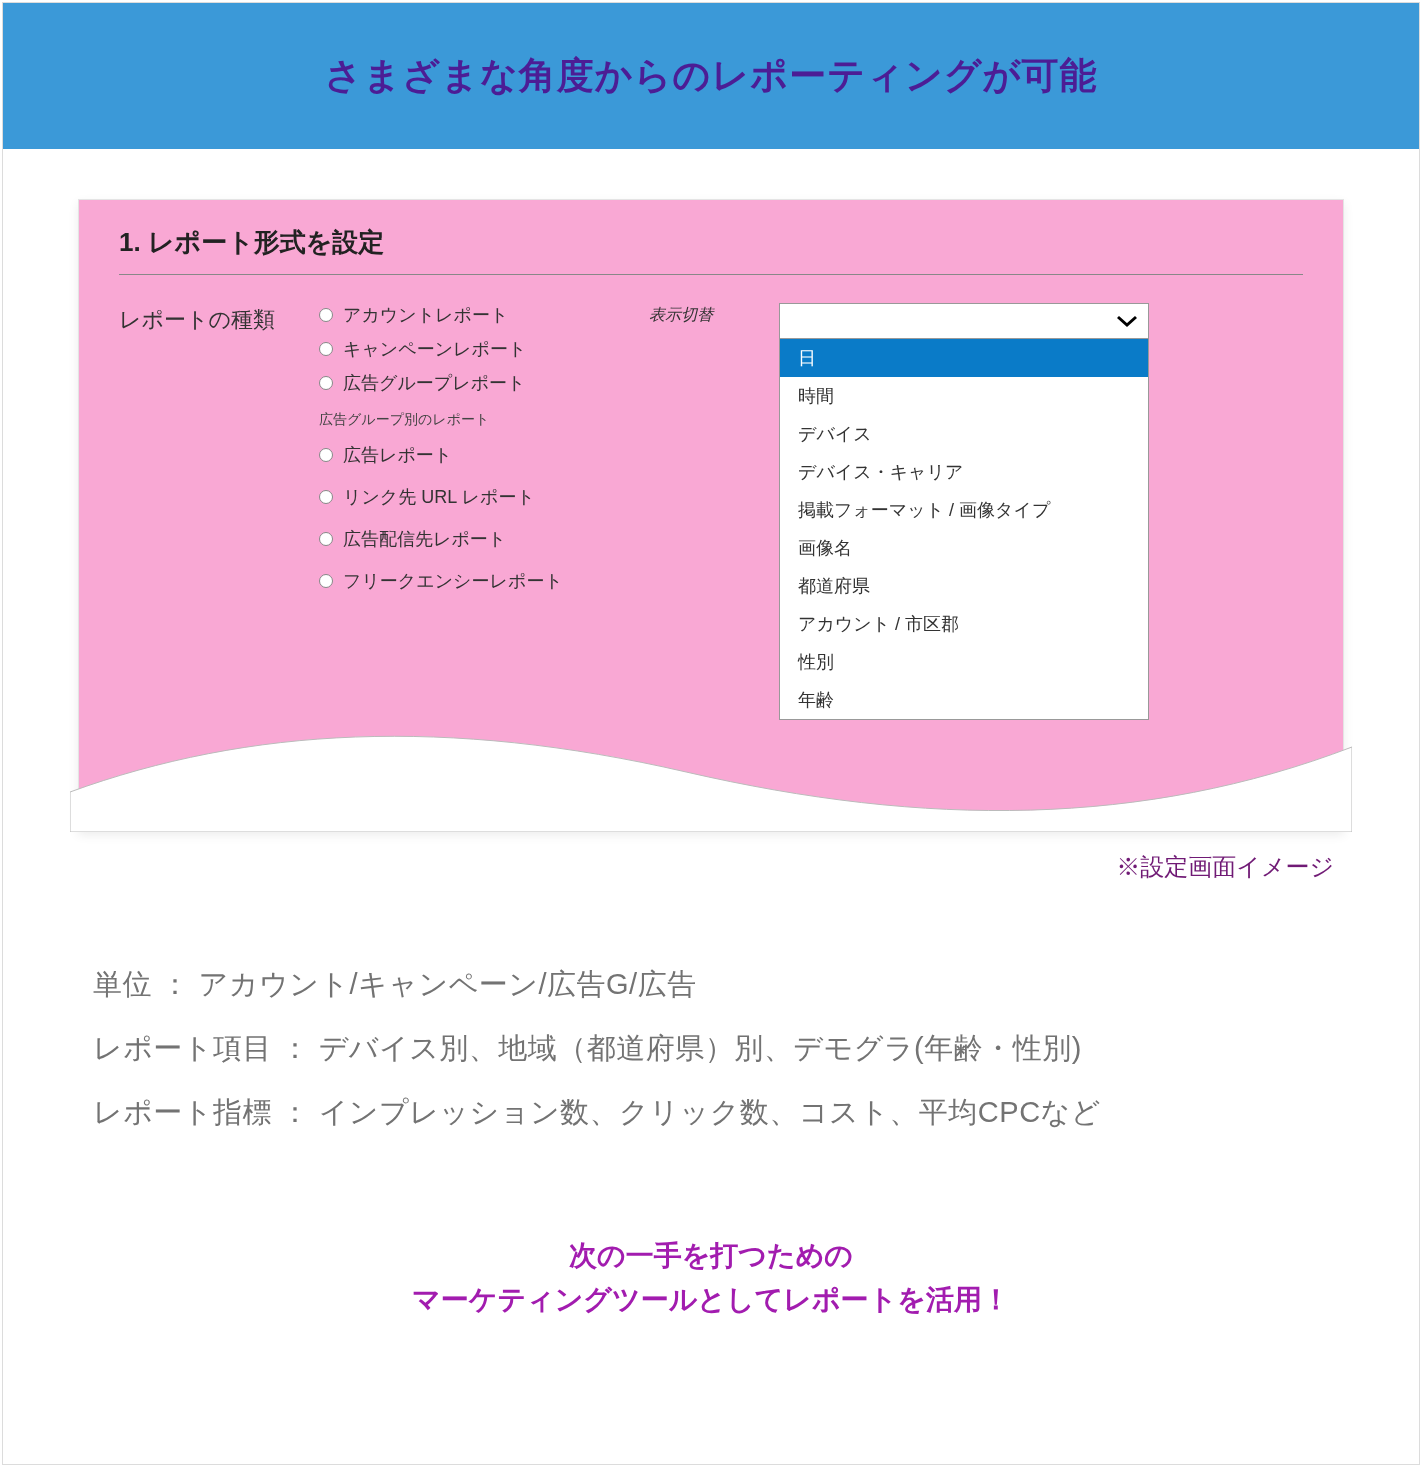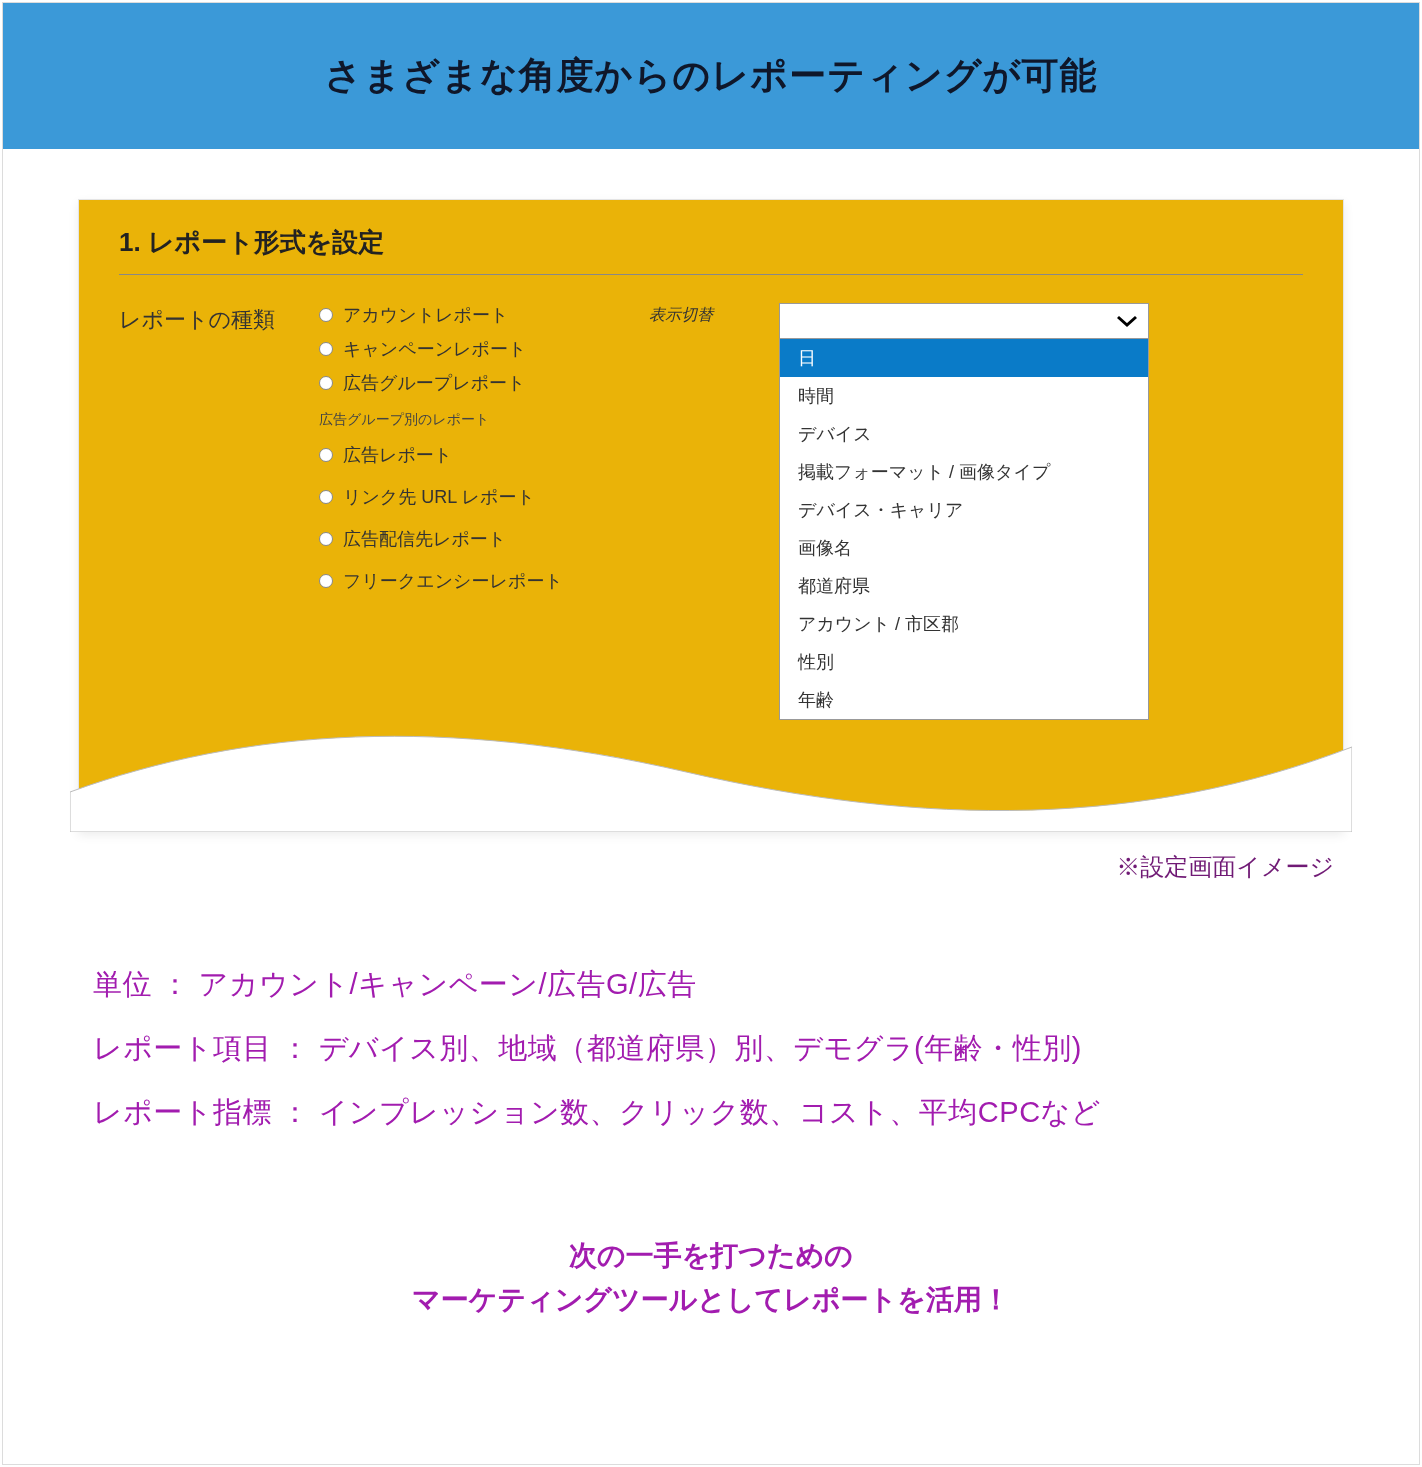--- a/index.html
+++ b/index.html
@@ -12,33 +12,33 @@
     }
     .outer {
       border: 1px solid #dcdcdc;
       margin: 2px;
       background: #fff;
       height: 1463px;
       position: relative;
     }
     .banner {
       background: #3b99d8;
-      color: #0f172a;
+      color: #4c1d95;
       text-align: center;
       font-weight: 700;
       font-size: 37px;
       padding: 48px 0;
       letter-spacing: 1px;
     }
     .panel-wrap {
       position: relative;
       margin: 50px 75px 0 75px;
     }
     .panel {
-      background: #eab308;
+      background: #f9a8d4;
       border: 1px solid #e4e4e4;
       box-shadow: 0 4px 10px rgba(0,0,0,0.08);
       padding: 25px 40px 110px 40px;
       position: relative;
     }
     .panel-title {
       font-size: 26px;
       font-weight: 700;
       color: #222;
       padding-bottom: 14px;
@@ -128,21 +128,21 @@
     .wave-mask svg { width: 100%; height: 100%; display: block; }
     .note {
       text-align: right;
       font-size: 24px;
       color: #701a75;
       margin: 20px 85px 0 0;
     }
     .desc-block {
       margin: 70px 90px 0 90px;
       font-size: 29px;
-      color: #a21caf;
+      color: #737373;
       line-height: 2.2;
       letter-spacing: 0.5px;
     }
     .tagline {
       text-align: center;
       color: #a21caf;
       font-weight: 700;
       font-size: 28px;
       line-height: 1.55;
       margin-top: 90px;
@@ -202,22 +202,22 @@
         <div class="dropdown">
           <div class="dropdown-header">
             <svg class="chev" viewBox="0 0 22 14">
               <polyline points="2,3 11,11 20,3" fill="none" stroke="#000" stroke-width="3"></polyline>
             </svg>
           </div>
           <div class="dropdown-list">
             <div class="dropdown-item selected">日</div>
             <div class="dropdown-item">時間</div>
             <div class="dropdown-item">デバイス</div>
+            <div class="dropdown-item">デバイス・キャリア</div>
             <div class="dropdown-item">掲載フォーマット / 画像タイプ</div>
-            <div class="dropdown-item">デバイス・キャリア</div>
             <div class="dropdown-item">画像名</div>
             <div class="dropdown-item">都道府県</div>
             <div class="dropdown-item">アカウント / 市区郡</div>
             <div class="dropdown-item">性別</div>
             <div class="dropdown-item">年齢</div>
           </div>
         </div>
 
       </div>
     </div>

